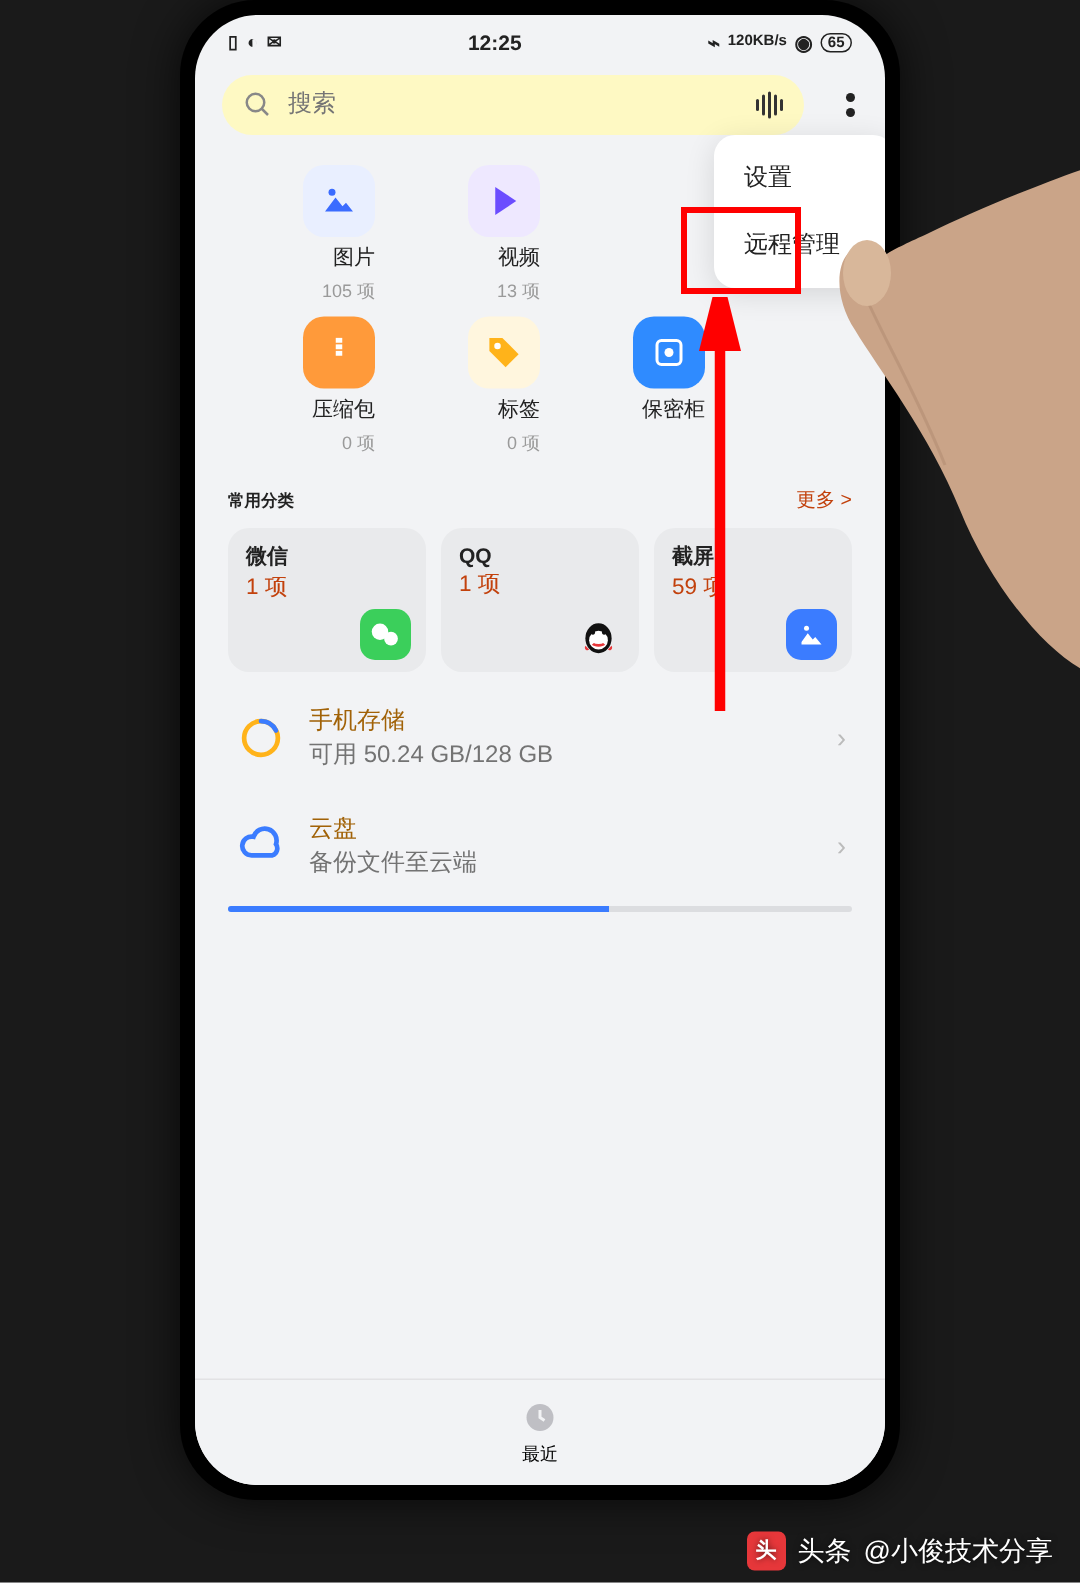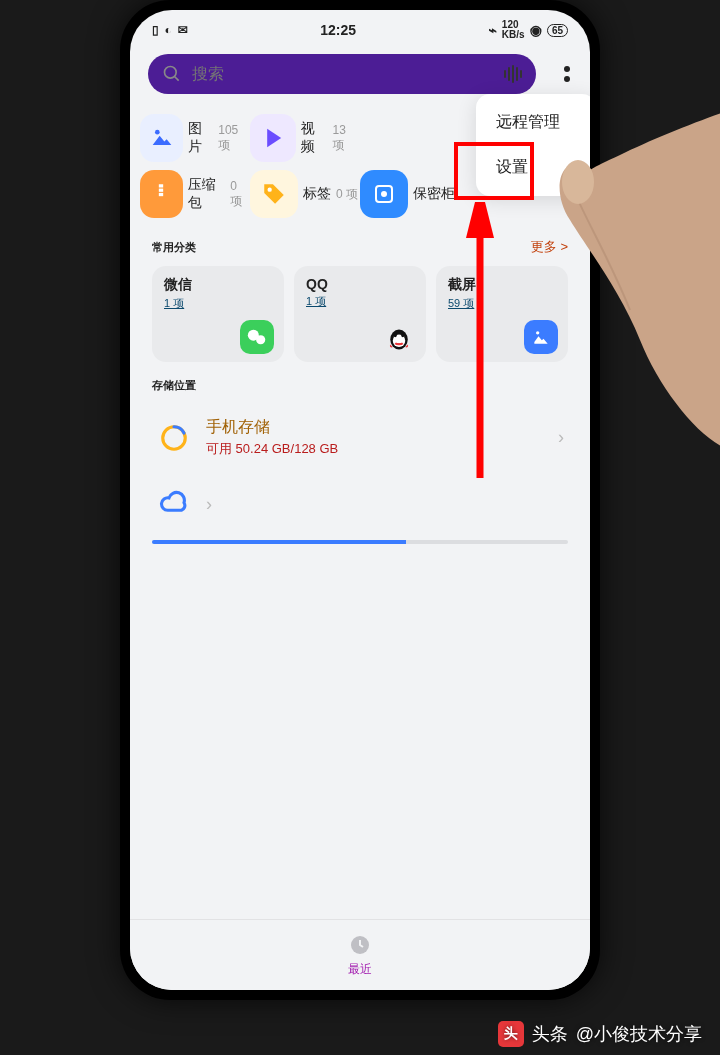--- a/index.html
+++ b/index.html
@@ -22,36 +22,36 @@
   .status{
     display:flex;align-items:center;justify-content:space-between;
     padding:10px 22px 4px;font-size:14px;font-weight:600;color:#222;
   }
   .status-left{display:flex;gap:6px;align-items:center;font-size:12px;}
   .status-right{display:flex;gap:5px;align-items:center;font-size:10px;}
   .pill{border:1.2px solid #222;border-radius:7px;padding:0 4px;font-size:10px;}
   
   .searchbar{
     margin:10px 18px;display:flex;align-items:center;gap:8px;
-    background:#4c1d95;border-radius:26px;padding:10px 14px;
+    background:#fef9c3;border-radius:26px;padding:10px 14px;
   }
   .searchbar input{
     flex:1;border:0;background:none;font-size:16px;color:#888;outline:none;
   }
   .overflow{margin:0 6px 0 10px;display:flex;flex-direction:column;gap:4px;}
   .overflow div{width:6px;height:6px;background:#222;border-radius:50%;}
   .voice-icon{display:flex;gap:2px;align-items:center;}
   .voice-icon div{width:2px;background:#333;border-radius:2px;}
   
   .cat-grid{
     display:grid;grid-template-columns:repeat(4,1fr);
     gap:8px 0;padding:10px 10px 8px;
   }
   .cat{
-    display:flex;flex-direction:row;align-items:center;gap:5px;
+    display:flex;flex-direction:column;align-items:flex-end;gap:5px;
     position:relative;
   }
   .cat-ico{
     width:48px;height:48px;border-radius:14px;display:flex;
     align-items:center;justify-content:center;
   }
   .cat-lbl{font-size:14px;color:#222;}
   .cat-cnt{font-size:12px;color:#9a9a9a;}
   
   .popover{
@@ -75,35 +75,35 @@
   }
   .sec-title{font-size:11px;font-weight:600;color:#222;}
   .sec-more{font-size:13px;color:#c2410c;}
   
   .cc-row{display:flex;gap:10px;}
   .cc-card{
     flex:1;background:#e9eaec;border-radius:14px;padding:10px 12px 8px;
     position:relative;min-height:78px;
   }
   .cc-lbl{font-size:14px;color:#222;font-weight:bold;}
-  .cc-cnt{font-size:11px;color:#0c4a6e;margin-top:2px;text-decoration:underline;}
+  .cc-cnt{font-size:15px;color:#c2410c;margin-top:2px;}
   .cc-ico{
     position:absolute;right:10px;bottom:8px;width:34px;height:34px;
     border-radius:10px;
   }
   
   .store-item{
     display:flex;align-items:center;gap:14px;padding:14px 4px;
   }
   .store-ico{
     width:36px;height:36px;display:flex;align-items:center;justify-content:center;
   }
   .store-txt{flex:1;}
   .store-name{font-size:16px;color:#a16207;}
-  .store-sub{font-size:13px;color:#b91c1c;margin-top:2px;}
+  .store-sub{font-size:16px;color:#737373;margin-top:2px;}
   .chev{color:#bbb;font-size:18px;}
   
   .cleanup{
     margin:8px 22px 0;display:flex;justify-content:space-between;
     font-size:14px;color:#555;padding-bottom:6px;
   }
   .cleanup-bar{
     margin:0 22px;height:4px;background:#dcdde0;border-radius:2px;
     overflow:hidden;
   }
@@ -111,21 +111,21 @@
   
   .bnav{
     position:absolute;bottom:0;left:0;right:0;height:70px;
     display:flex;background:#f2f3f5;border-top:1px solid #e2e2e4;
   }
   .bnav-item{
     flex:1;display:flex;flex-direction:column;align-items:center;
     justify-content:center;gap:4px;font-size:12px;
   }
   .bnav-item.active{color:#3b7cff;}
-  .bnav-item:not(.active){color:#a21caf;}
+  .bnav-item:not(.active){color:#000000;}
   
   .watermark{
     position:absolute;bottom:8px;right:18px;display:flex;align-items:center;
     gap:8px;color:#fff;font-size:18px;z-index:20;
     text-shadow:0 0 4px rgba(0,0,0,.6);
   }
   .wm-logo{
     width:26px;height:26px;background:#e6373a;border-radius:5px;color:#fff;
     display:flex;align-items:center;justify-content:center;font-size:14px;font-weight:700;
   }
@@ -144,21 +144,21 @@
 
     <div class="status">
       <div class="status-left">
         <span>▯</span>
         <span>◐</span>
         <span>✉</span>
       </div>
       <div>12:25</div>
       <div class="status-right">
         <span style="font-size:14px;">⌁</span>
-        <span style="display:flex;flex-direction:column;line-height:1;">
+        <span style="display:flex;line-height:1;">
           <span>120</span>
           <span>KB/s</span>
         </span>
         <span style="font-size:14px;">◉</span>
         <span class="pill">65</span>
       </div>
     </div>
 
     <div style="display:flex;align-items:center;">
       <div class="searchbar" style="flex:1;">
@@ -232,22 +232,22 @@
           <svg width="24" height="24" viewBox="0 0 24 24" fill="#fff">
               <rect x="4" y="4" width="16" height="16" rx="3" fill="none" stroke="#fff" stroke-width="2"></rect>
               <circle cx="12" cy="12" r="3"></circle>
             </svg>
         </div>
         <div class="cat-lbl">保密柜</div>
         <div class="cat-cnt"></div>
       </div>
 
       <div class="popover">
+        <div class="popover-item">设置</div>
         <div class="popover-item">远程管理</div>
-        <div class="popover-item">设置</div>
       </div>
       <div class="redbox"></div>
       <div class="arrow">
         <svg width="40" height="280" viewBox="0 0 40 280">
           <defs>
               <marker id="ah" markerWidth="8" markerHeight="8" refX="4" refY="2" orient="auto">
                 <path d="M0 0L8 2L0 4z" fill="#ff0000"></path>
               </marker>
             </defs>
           <path d="M20 276 L20 8" stroke="#ff0000" stroke-width="7" marker-end="url(#ah)"></path>
@@ -292,41 +292,42 @@
             <svg width="20" height="20" viewBox="0 0 24 24" fill="#fff">
                 <path d="M4 18l5-7 4 5 2-2 5 6H4z"></path>
                 <circle cx="8" cy="7" r="2"></circle>
               </svg>
           </div>
         </div>
       </div>
     </div>
 
     <div class="section">
-      <div class="sec-head">
-        <div class="sec-title">存储位置</div>
-      </div>
       <div class="store-item">
         <div class="store-ico">
           <svg width="30" height="30" viewBox="0 0 24 24" fill="none" stroke-width="2.5">
               <circle cx="12" cy="12" r="9" stroke="#ffb31a"></circle>
               <path d="M12 3a9 9 0 0 1 8 5" stroke="#3b7cff" stroke-linecap="round"></path>
             </svg>
         </div>
         <div class="store-txt">
           <div class="store-name">手机存储</div>
           <div class="store-sub">可用 50.24 GB/128 GB</div>
         </div>
         <div class="chev">›</div>
       </div>
       <div class="store-item">
         <div class="store-ico">
           <svg width="30" height="30" viewBox="0 0 24 24" fill="none" stroke="#3b7cff" stroke-width="2.5">
               <path d="M7 17a5 5 0 1 1 1-9.9A6 6 0 0 1 20 11a4 4 0 0 1-2 6H7z"></path>
             </svg>
+        </div>
+        <div class="store-txt">
+          <div class="store-name">云盘</div>
+          <div class="store-sub">备份文件至云端</div>
         </div>
         <div class="chev">›</div>
       </div>
     </div>
 
     <div class="cleanup-bar">
       <div class="cleanup-fill" style="width:61%;"></div>
     </div>
 
     <div class="bnav">

